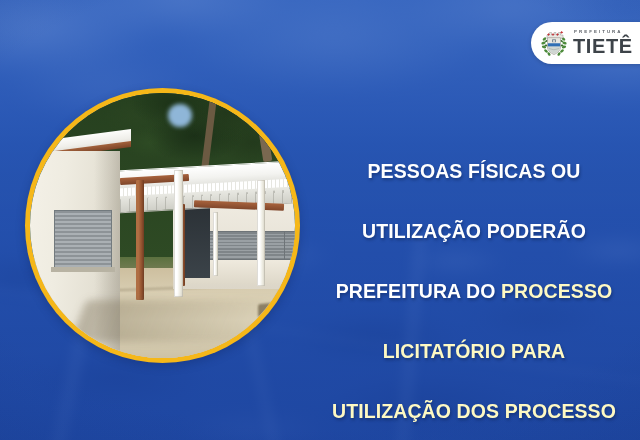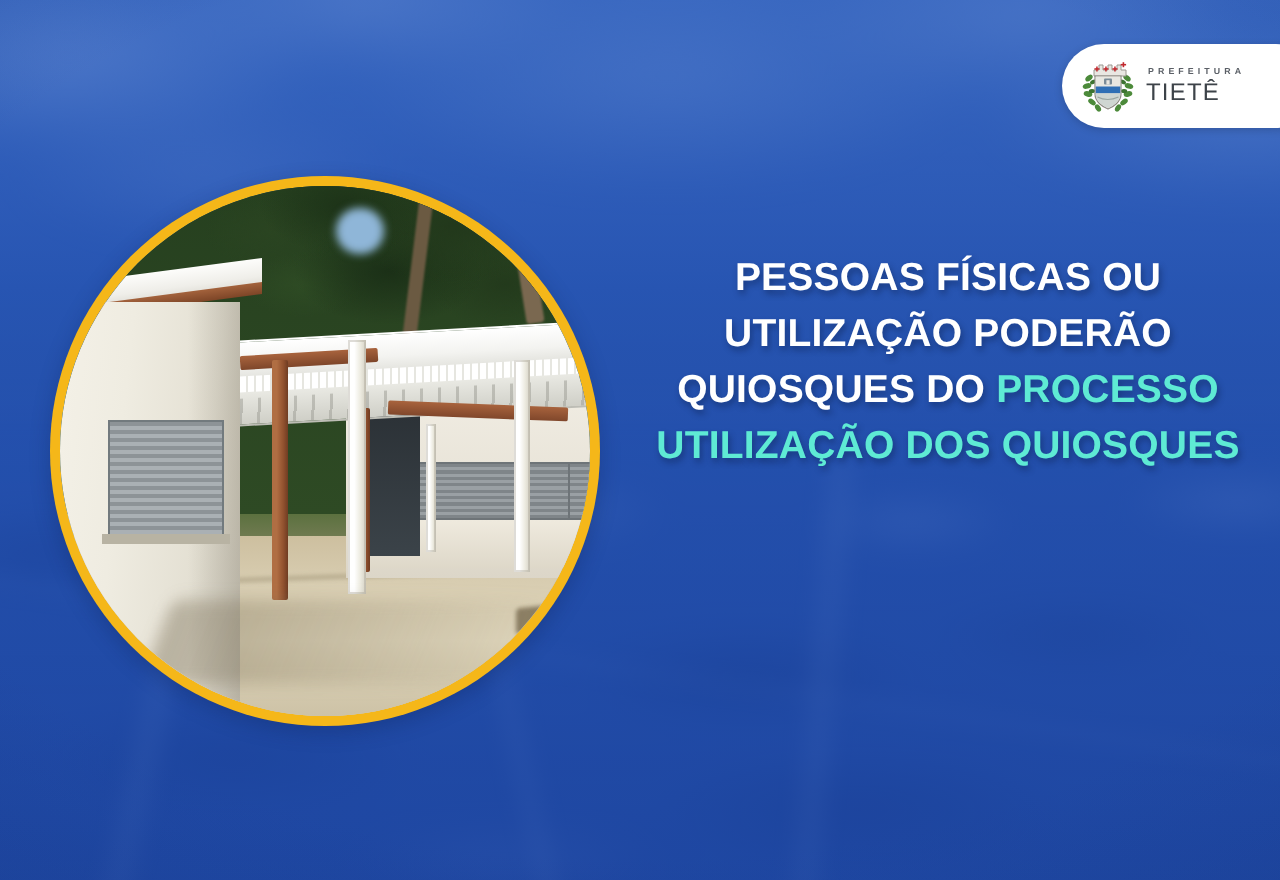--- a/index.html
+++ b/index.html
@@ -117,22 +117,22 @@
   .logo-kicker {
     font-size: 4.4px;
     letter-spacing: 2.05px;
     font-weight: 700;
     color: #5a5f66;
     display: block;
     margin-bottom: 1px;
     margin-left: 1px;
   }
   .logo-name {
-    font-size: 12px;
-    font-weight: 400;
+    font-size: 20px;
+    font-weight: 700;
     letter-spacing: .6px;
     color: #3d4349;
     display: block;
   }
 
   
   .photo-ring {
     position: absolute;
     left: 25px;
     top: 88px;
@@ -295,22 +295,22 @@
     top: 126px;
     width: 312px;
     text-align: center;
     font-weight: 700;
     font-size: 19.5px;
     line-height: 1.43;
     letter-spacing: .1px;
     color: #ffffff;
     text-shadow: 1px 2px 3px rgba(10,28,70,.45);
   }
-  .hl-accent { color: #5eead4; }
-  .hl-line { display: block; white-space: nowrap; }
+  .hl-accent { color: #fef9c3; }
+  .hl-line { display: block; white-space: nowrap; margin-top: 32px; }
 </style>
 </head>
 <body>
 
 <div class="stage">
 
   <div class="bg-photo"></div>
   <div class="bg-town"></div>
   <div class="bg-streets"></div>
   <div class="bg-clouds"></div>
@@ -357,22 +357,23 @@
       <div class="shutter-left"></div>
       <div class="sill-left"></div>
 
       <div class="ground-shadow"></div>
     </div>
   </div>
 
   <div class="headline">
     <span class="hl-line">PESSOAS FÍSICAS OU</span>
     <span class="hl-line">UTILIZAÇÃO PODERÃO</span>
-    <span class="hl-line"><span>QUIOSQUES DO </span><span class="hl-accent">PROCESSO</span></span>
-    <span class="hl-line hl-accent">UTILIZAÇÃO DOS QUIOSQUES</span>
+    <span class="hl-line"><span>PREFEITURA DO </span><span class="hl-accent">PROCESSO</span></span>
+    <span class="hl-line hl-accent">LICITATÓRIO PARA</span>
+    <span class="hl-line hl-accent">UTILIZAÇÃO DOS PROCESSO</span>
   </div>
 
   <div class="logo-pill">
     <div class="crest">
       <svg viewBox="0 0 56 60" width="28" height="30" aria-hidden="true">
 
         <g fill="#4c8a3a">
           <ellipse cx="9" cy="22" rx="4.2" ry="2.6" transform="rotate(-40 9 22)"></ellipse>
           <ellipse cx="7" cy="30" rx="4.4" ry="2.7" transform="rotate(-18 7 30)"></ellipse>
           <ellipse cx="8" cy="38" rx="4.4" ry="2.7" transform="rotate(12 8 38)"></ellipse>

